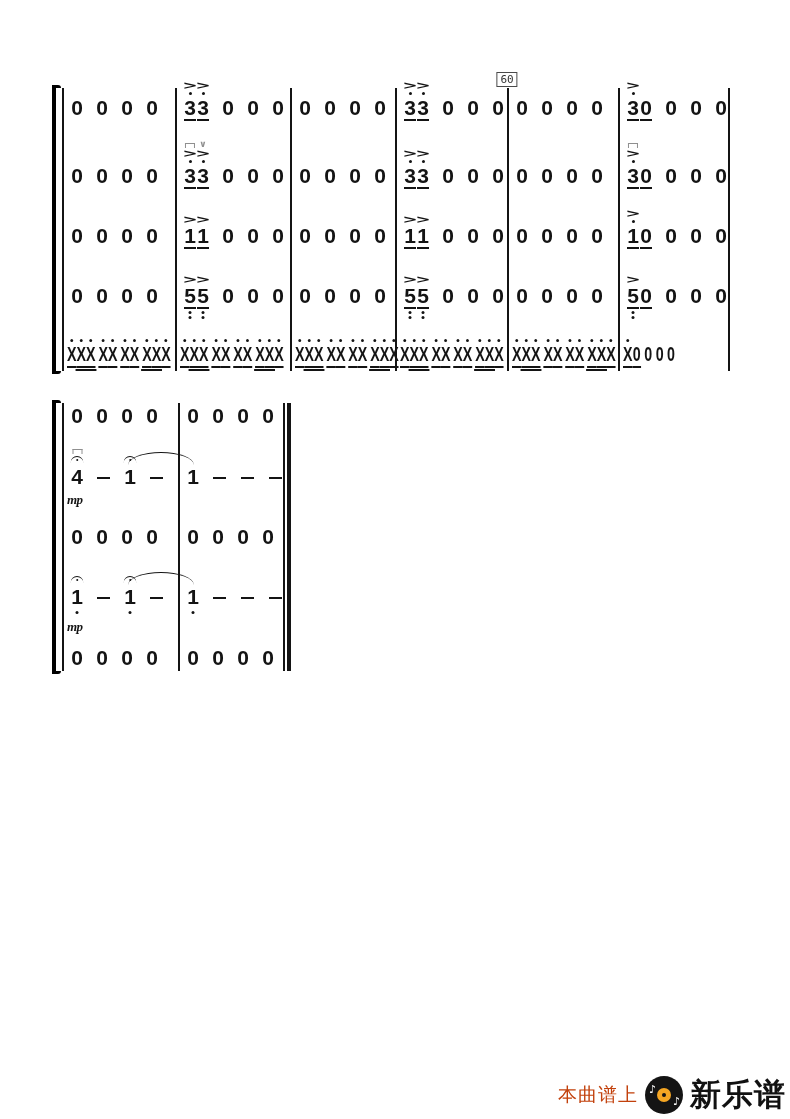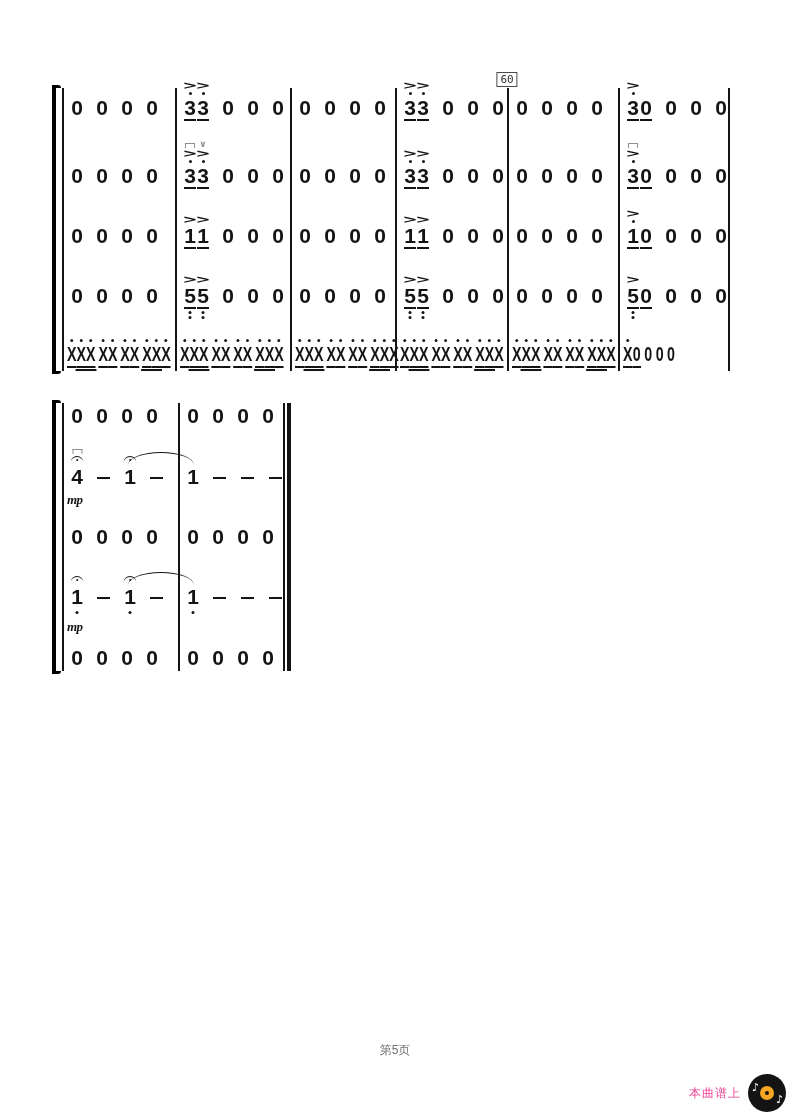--- a/index.html
+++ b/index.html
@@ -42,21 +42,21 @@
   .fdot{position:absolute;left:50%;top:1.5px;transform:translateX(-50%);width:2.5px;height:2.5px;border-radius:50%;background:#141414;}
   .bl{position:absolute;left:50%;transform:translateX(-50%);display:flex;flex-direction:column;align-items:center;}
   .bl .odot{margin:1px 0;}
   .dyn{position:absolute;left:-4px;font-family:"Liberation Serif",serif;font-style:italic;font-weight:bold;font-size:13px;letter-spacing:-0.5px;color:#141414;}
   .note.dash{min-width:15px;}
   .note.dash:before{content:'';position:absolute;left:1px;right:1px;top:10.5px;height:2.5px;background:#141414;}
   .tie{position:absolute;height:12px;border-top:1.6px solid #141414;border-radius:50% 50% 0 0/100% 100% 0 0;}
   .footer{position:absolute;left:0;right:0;top:1040px;text-align:center;}
   .footer span{font-size:12px;color:#6f6f6f;font-family:"Liberation Sans",sans-serif;}
   .brand{position:absolute;right:4px;top:1074px;display:flex;align-items:center;gap:7px;}
-  .brand-pre{font-size:12px;color:#ec4899;letter-spacing:1px;margin-left:40px;}
+  .brand-pre{font-size:19px;color:#c2410c;letter-spacing:1px;margin-left:40px;}
   .disc{position:relative;width:38px;height:38px;border-radius:50%;background:#141414;flex:none;}
   .disc-center{position:absolute;left:50%;top:50%;width:14px;height:14px;margin:-7px 0 0 -7px;border-radius:50%;background:#f5a623;}
   .disc-hole{position:absolute;left:50%;top:50%;width:4px;height:4px;margin:-2px 0 0 -2px;border-radius:50%;background:#141414;}
   .disc-note{position:absolute;color:#fff;font-size:11px;line-height:11px;font-family:"DejaVu Sans",sans-serif;}
   .disc-note.n1{left:4px;top:8px;}
   .disc-note.n2{right:3px;bottom:7px;}
   .brand-name{font-size:31px;font-weight:900;color:#111;letter-spacing:1px;}
 </style>
 </head>
 <body>
@@ -312,26 +312,24 @@
               <span class="odot"></span>
             </span></span><span class="note dash"></span></div>
         <div class="cell" style="left: 125px; top: 188px;"><span class="note"><span class="g">1</span><span class="bl" style="top: 24px;">
               <span class="odot"></span>
             </span></span><span class="note dash"></span><span class="note dash"></span><span class="note dash"></span></div>
         <div class="cell" style="left: 9px; top: 249px;"><span class="note"><span class="g">0</span></span><span class="note"><span class="g">0</span></span><span class="note"><span class="g">0</span></span><span class="note"><span class="g">0</span></span></div>
         <div class="cell" style="left: 125px; top: 249px;"><span class="note"><span class="g">0</span></span><span class="note"><span class="g">0</span></span><span class="note"><span class="g">0</span></span><span class="note"><span class="g">0</span></span></div>
       </div>
     </div>
 
-  <div class="footer">
-    <span>第5页</span>
-  </div>
 
   <div class="brand">
     <span class="brand-pre">本曲谱上</span>
     <span class="disc">
       <span class="disc-center"></span>
       <span class="disc-hole"></span>
       <span class="disc-note n1">♪</span>
       <span class="disc-note n2">♪</span>
     </span>
+    <span class="brand-name">新乐谱</span>
   </div>
 </div>
 
 </body></html>

